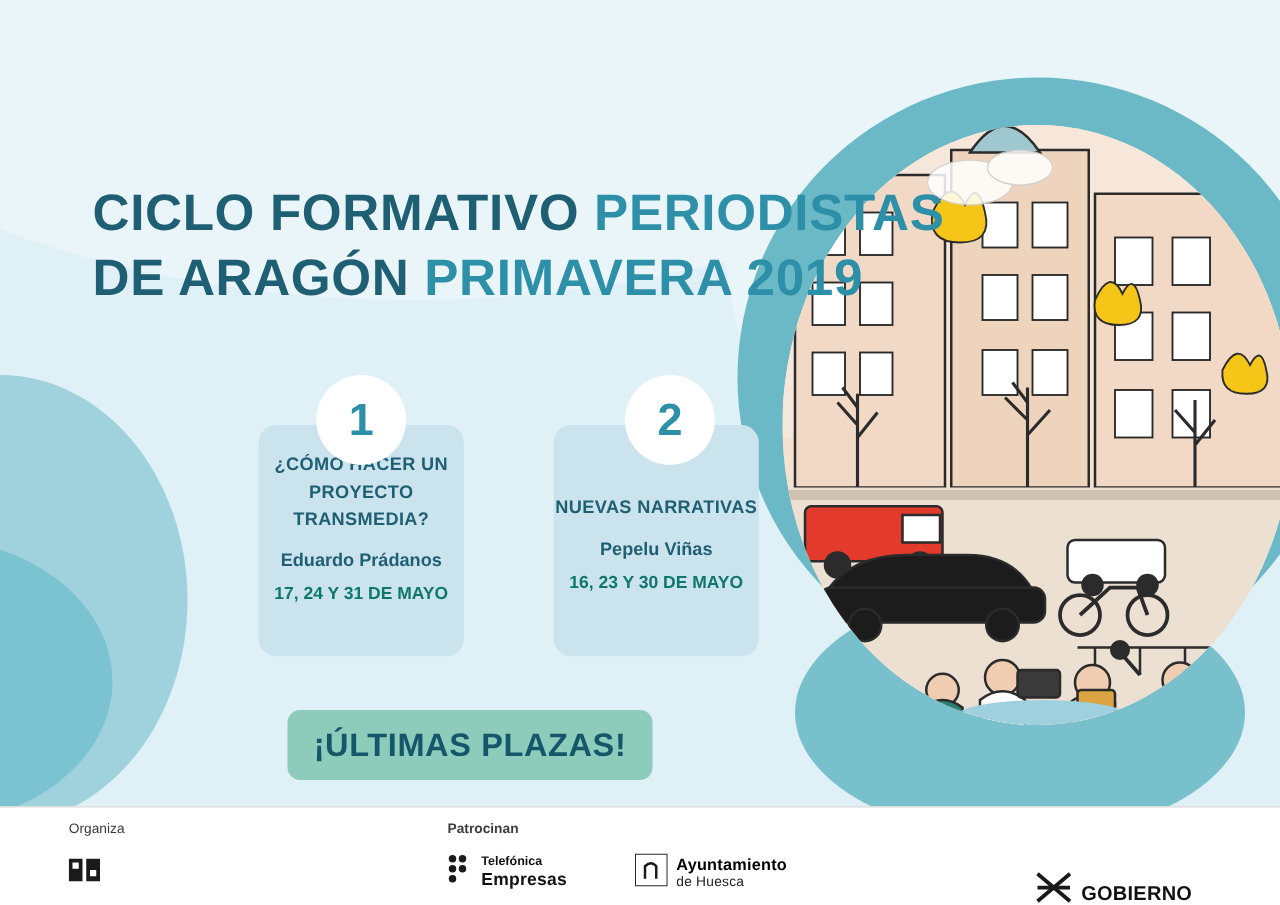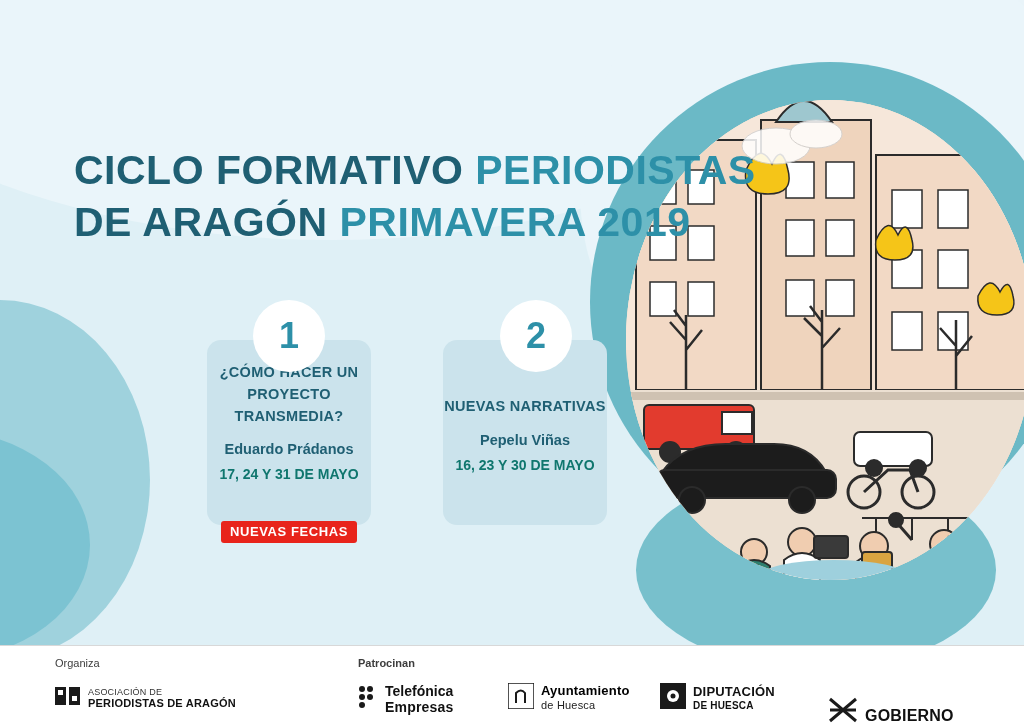--- a/index.html
+++ b/index.html
@@ -207,21 +207,21 @@
   .logo-txt { line-height: 1.15; }
   .logo-txt .l1 { font-size: 9px; color: #333; letter-spacing: 0.2px; }
   .logo-txt .l2 { font-size: 11px; font-weight: bold; color: #111; letter-spacing: 0.2px; }
 
   .logo.apa { left: 55px; top: 40px; }
   .logo.tel { left: 358px; top: 38px; }
   .logo.ayt { left: 508px; top: 38px; }
   .logo.dip { left: 660px; top: 38px; }
   .logo.gob { left: 828px; top: 36px; }
 
-  .tel .l1 { font-size: 14px; font-weight: bold; color: #111; letter-spacing: 0; }
+  .tel .l1 { font-size: 10px; font-weight: bold; color: #111; letter-spacing: 0; }
   .tel .l2 { font-size: 14px; font-weight: bold; color: #111; }
   .ayt .l1 { font-size: 13px; font-weight: bold; color: #000000; }
   .ayt .l2 { font-size: 11px; font-weight: normal; color: #222; }
   .dip .l1 { font-size: 13px; font-weight: bold; color: #111; }
   .dip .l2 { font-size: 10px; font-weight: bold; color: #111; }
   .gob .l1 { font-size: 16px; font-weight: bold; color: #111; letter-spacing: 0.2px; margin-top: 26px;}
   .gob .l2 { font-size: 16px; font-weight: bold; color: #111; letter-spacing: 0.2px;}
 </style>
 </head>
 <body>
@@ -343,41 +343,37 @@
   </div>
   <div class="badge b1">1</div>
 
   <div class="card c2">
     <div class="card-title">NUEVAS NARRATIVAS</div>
     <div class="card-speaker">Pepelu Viñas</div>
     <div class="card-dates">16, 23 Y 30 DE MAYO</div>
   </div>
   <div class="badge b2">2</div>
 
-  <div class="nuevas-fechas">NUEVAS FECHAS</div>
-
+
+  <div class="ultimas">¡ÚLTIMAS PLAZAS!</div>
 
   <div class="footer">
     <div class="footer-line"></div>
 
     <div class="lbl organiza">Organiza</div>
     <div class="lbl patrocinan">Patrocinan</div>
 
     <div class="logo apa">
       <span>
         <svg width="26" height="22" viewBox="0 0 26 22">
             <rect x="0" y="2" width="11" height="18" fill="#1a1a1a"></rect>
             <rect x="3" y="5" width="5" height="5" fill="#ffffff"></rect>
             <rect x="14" y="2" width="11" height="18" fill="#1a1a1a"></rect>
             <rect x="17" y="11" width="5" height="5" fill="#ffffff"></rect>
           </svg>
-      </span>
-      <span class="logo-txt">
-        <span class="l1" style="display:block">ASOCIACIÓN DE</span>
-        <span class="l2" style="display:block">PERIODISTAS DE ARAGÓN</span>
       </span>
     </div>
 
     <div class="logo tel">
       <span>
         <svg width="20" height="24" viewBox="0 0 20 24">
             <g fill="#1a1a1a">
               <circle cx="4" cy="4" r="3"></circle>
               <circle cx="12" cy="4" r="3"></circle>
               <circle cx="4" cy="12" r="3"></circle>
@@ -398,33 +394,20 @@
             <rect x="0" y="0" width="26" height="26" fill="none" stroke="#1a1a1a" stroke-width="1.5"></rect>
             <path d="M8 20 V10 q5 -5 9 0 V20" fill="none" stroke="#1a1a1a" stroke-width="2"></path>
           </svg>
       </span>
       <span class="logo-txt">
         <span class="l1" style="display:block">Ayuntamiento</span>
         <span class="l2" style="display:block">de Huesca</span>
       </span>
     </div>
 
-    <div class="logo dip">
-      <span>
-        <svg width="26" height="26" viewBox="0 0 26 26">
-            <rect x="0" y="0" width="26" height="26" fill="#1a1a1a"></rect>
-            <circle cx="13" cy="13" r="6" fill="#ffffff"></circle>
-            <circle cx="13" cy="13" r="2.5" fill="#1a1a1a"></circle>
-          </svg>
-      </span>
-      <span class="logo-txt">
-        <span class="l1" style="display:block">DIPUTACIÓN</span>
-        <span class="l2" style="display:block">DE HUESCA</span>
-      </span>
-    </div>
 
     <div class="logo gob">
       <span>
         <svg width="30" height="30" viewBox="0 0 30 30">
             <g stroke="#1a1a1a" stroke-width="3" fill="none">
               <path d="M2 4 L28 26 M28 4 L2 26"></path>
               <path d="M2 15 H28"></path>
             </g>
           </svg>
       </span>

